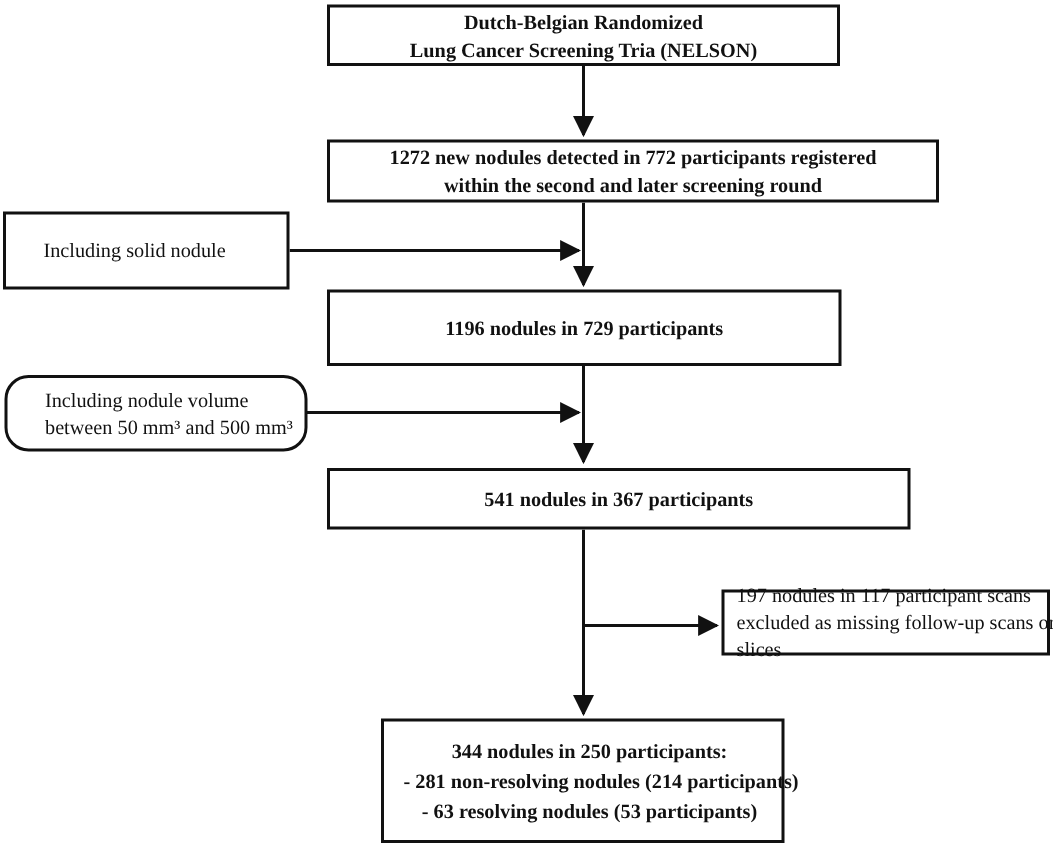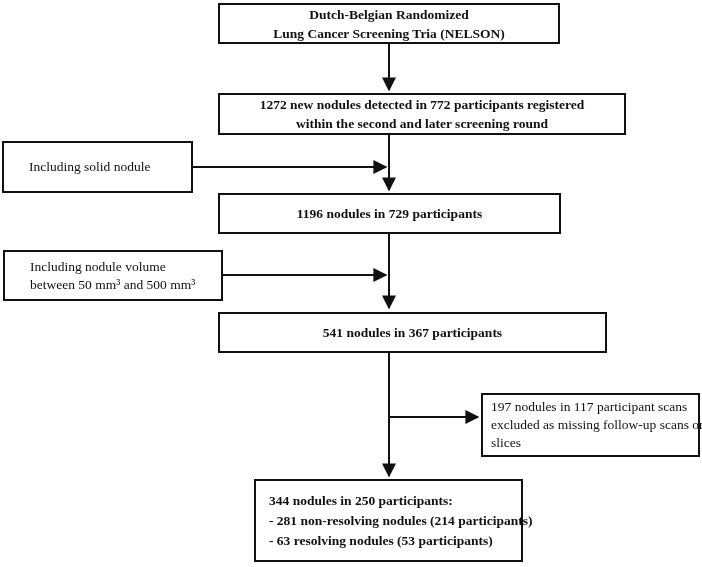--- a/index.html
+++ b/index.html
@@ -40,21 +40,21 @@
     font-weight: bold;
     padding: 0 21px;
   }
   .node.plain-left {
     text-align: left;
     font-weight: normal;
     line-height: 18px;
     padding: 0 4px 0 25px;
   }
   .node.bold-left {
-    text-align: left;
+    text-align: center;
     font-weight: bold;
     line-height: 20px;
     padding: 0 4px 0 13px;
   }
   .ln {
     white-space: nowrap;
   }
 </style>
 </head>
 <body>
@@ -83,34 +83,34 @@
 
   <div class="node bold-center" style="left:218px; top:93px; width:408px; height:42px;">
     <div class="ln">1272 new nodules detected in 772 participants registered</div>
     <div class="ln">within the second and later screening round</div>
   </div>
 
   <div class="node plain-left" style="left:2px; top:141px; width:191px; height:52px;">
     <div class="ln">Including solid nodule</div>
   </div>
 
-  <div class="node bold-center" style="left:218px; top:193px; width:343px; height:41px;">
+  <div class="node bold-center" style="left:218px; top:193px; width:343px; height:51px;">
     <div class="ln">1196 nodules in 729 participants</div>
   </div>
 
-  <div class="node plain-left" style="left:3px; top:250px; width:220px; height:51px;">
+  <div class="node plain-left" style="left:3px; top:250px; width:202px; height:51px;border-radius:16px;">
     <div class="ln">Including nodule volume</div>
     <div class="ln">between 50 mm³ and 500 mm³</div>
   </div>
 
   <div class="node bold-center" style="left:218px; top:312px; width:389px; height:41px;">
     <div class="ln">541 nodules in 367 participants</div>
   </div>
 
-  <div class="node plain-left" style="left:481px; top:393px; width:219px; height:64px; padding-left:8px;">
+  <div class="node plain-left" style="left:481px; top:393px; width:219px; height:44px; padding-left:8px;">
     <div class="ln">197 nodules in 117 participant scans</div>
     <div class="ln">excluded as missing follow-up scans or</div>
     <div class="ln">slices</div>
   </div>
 
   <div class="node bold-left" style="left:254px; top:479px; width:269px; height:83px;">
     <div class="ln">344 nodules in 250 participants:</div>
     <div class="ln">- 281 non-resolving nodules (214 participants)</div>
     <div class="ln">- 63 resolving nodules (53 participants)</div>
   </div>

